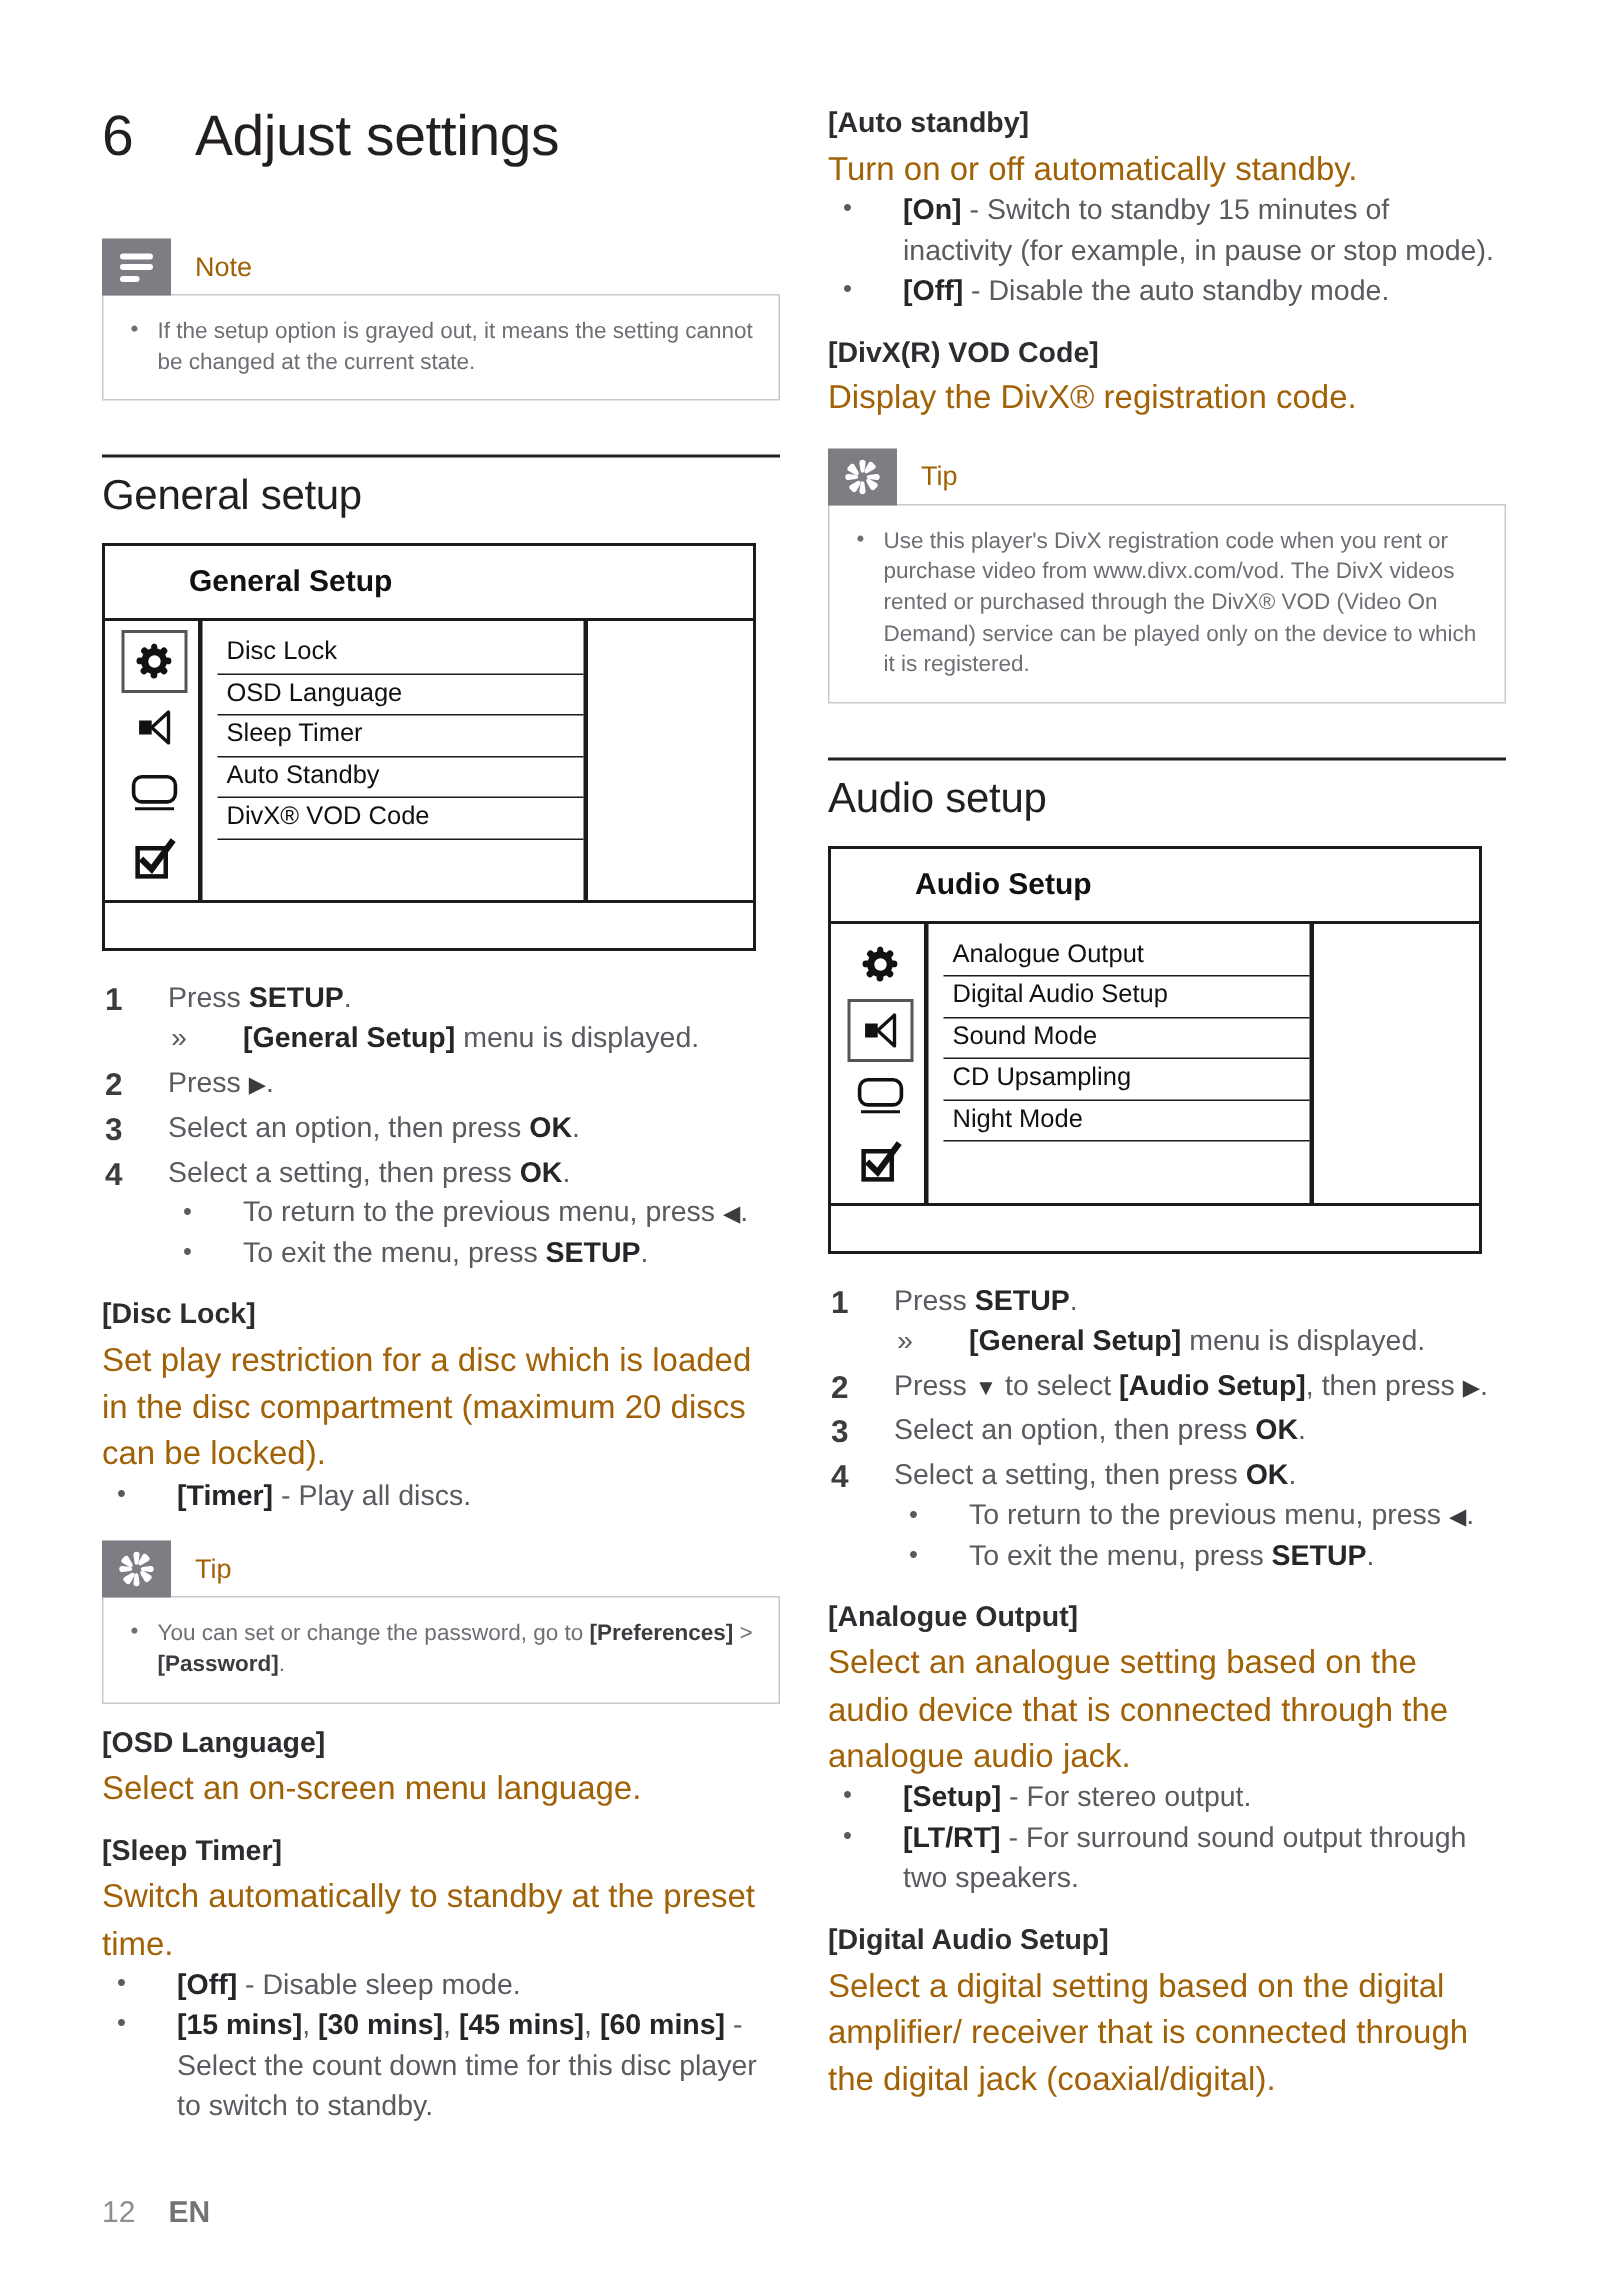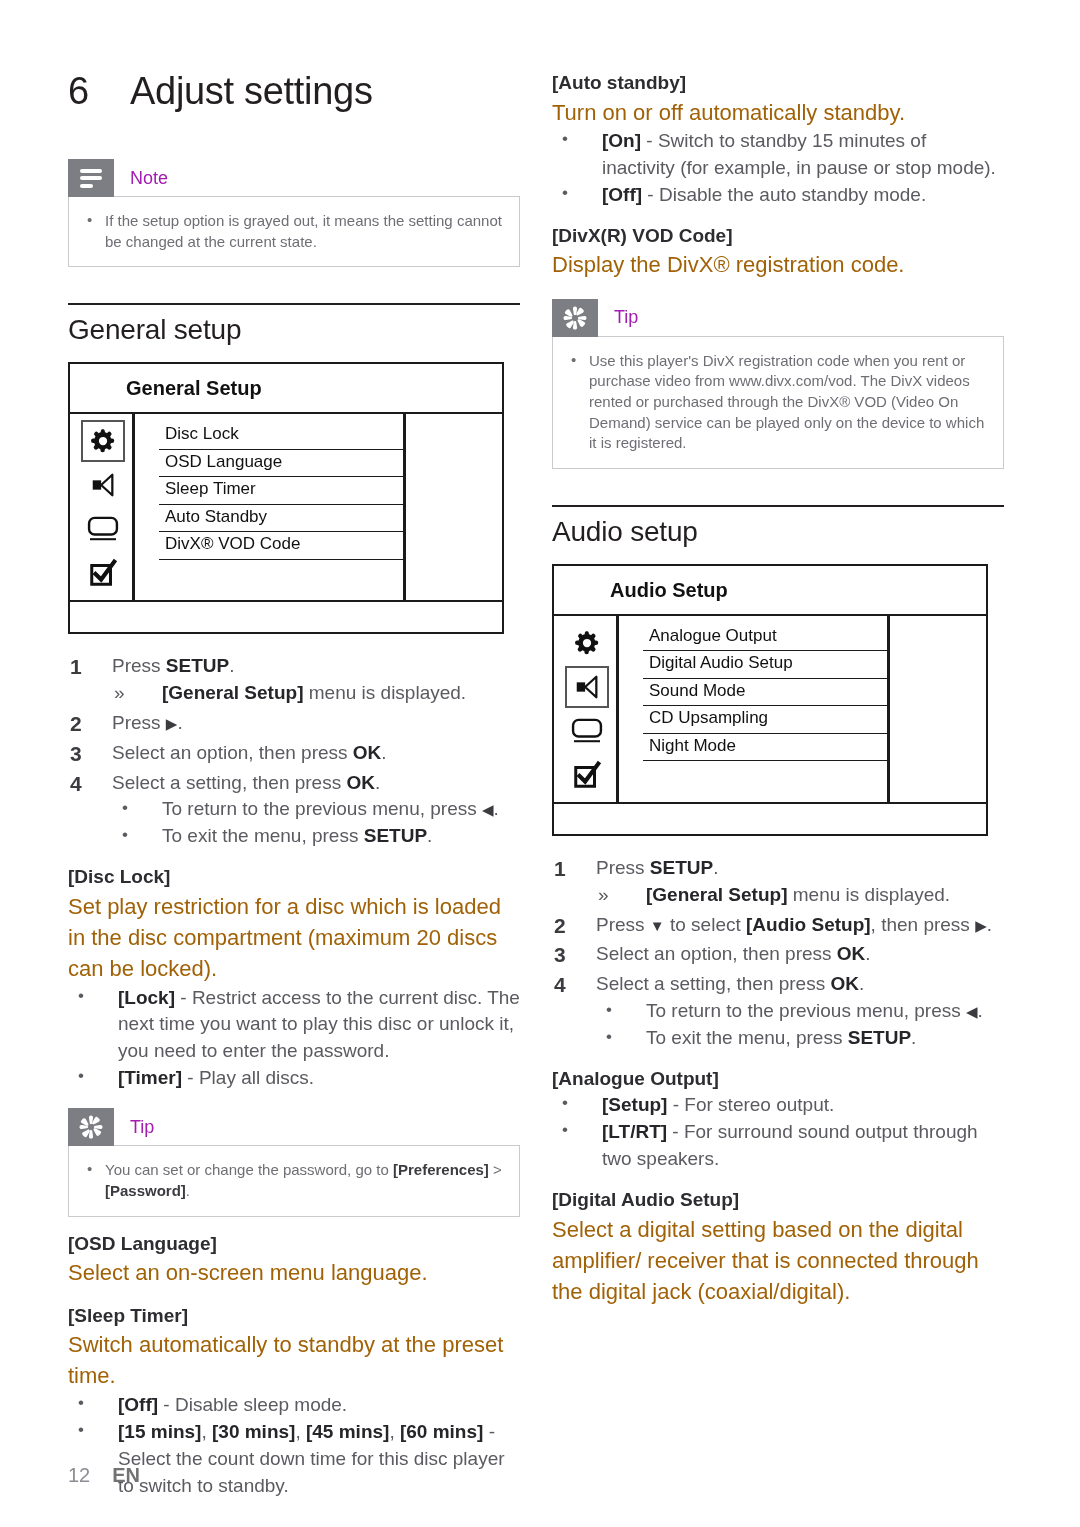--- a/index.html
+++ b/index.html
@@ -59,21 +59,21 @@
   .callout-icon {
     width: 46px;
     background: #7d7d84;
     display: flex;
     align-items: center;
     justify-content: center;
     flex: 0 0 46px;
   }
   .callout-label {
     font-size: 18px;
-    color: #a21caf;
+    color: #a16207;
     padding-left: 16px;
     display: flex;
     align-items: center;
   }
   .callout-body {
     border: 1px solid #c9c9ce;
     padding: 14px 16px 14px 14px;
     margin-top: -1px;
   }
   .callout-body ul {
@@ -168,21 +168,20 @@
     justify-content: center;
     box-sizing: border-box;
   }
   .osd-icon.selected {
     border: 2px solid #555;
   }
   .osd-items {
     flex: 0 0 244px;
     padding: 8px 0 0 10px;
     border-right: 3px solid #1b1b1b;
-    margin-left: 14px;
   }
   .osd-item {
     font-size: 17px;
     color: #111;
     border-bottom: 1.5px solid #1b1b1b;
     padding: 1px 6px 3px 6px;
     line-height: 1.32;
     white-space: nowrap;
   }
   .osd-right { flex: 1 1 auto; }
@@ -391,21 +390,20 @@
             <span>To exit the menu, press <b>SETUP</b>.</span>
           </li>
         </ul>
       </li>
     </ol>
 
     <div>
       <div class="opt-head">[Disc Lock]</div>
       <p class="body">Set play restriction for a disc which is loaded in the disc compartment (maximum 20 discs can be locked).</p>
       <ul class="bullets">
-        <li><b>[Lock]</b> - Restrict access to the current disc. The next time you want to play this disc or unlock it, you need to enter the password.</li>
         <li><b>[Timer]</b> - Play all discs.</li>
       </ul>
     </div>
 
     <div class="callout" style="margin-top:16px;">
       <div class="callout-head">
         <div class="callout-icon">
           <svg width="26" height="26" viewBox="0 0 28 28" aria-hidden="true">
             <g fill="#fff">
               <path d="M14 1.6c1.5 0 2.4 1.1 2.2 2.5l-.8 5.2c-.2 1.1-.7 1.6-1.4 1.6s-1.2-.5-1.4-1.6l-.8-5.2C11.6 2.7 12.5 1.6 14 1.6z"></path>
@@ -557,20 +555,21 @@
           <li>
             <span class="mk dot">•</span>
             <span>To exit the menu, press <b>SETUP</b>.</span>
           </li>
         </ul>
       </li>
     </ol>
 
     <div>
       <div class="opt-head">[Analogue Output]</div>
+      <p class="body">Select an analogue setting based on the audio device that is connected through the analogue audio jack.</p>
       <ul class="bullets">
         <li><b>[Setup]</b> - For stereo output.</li>
         <li><b>[LT/RT]</b> - For surround sound output through two speakers.</li>
       </ul>
     </div>
 
     <div>
       <div class="opt-head">[Digital Audio Setup]</div>
       <p class="body">Select a digital setting based on the digital amplifier/ receiver that is connected through the digital jack (coaxial/digital).</p>
     </div>

